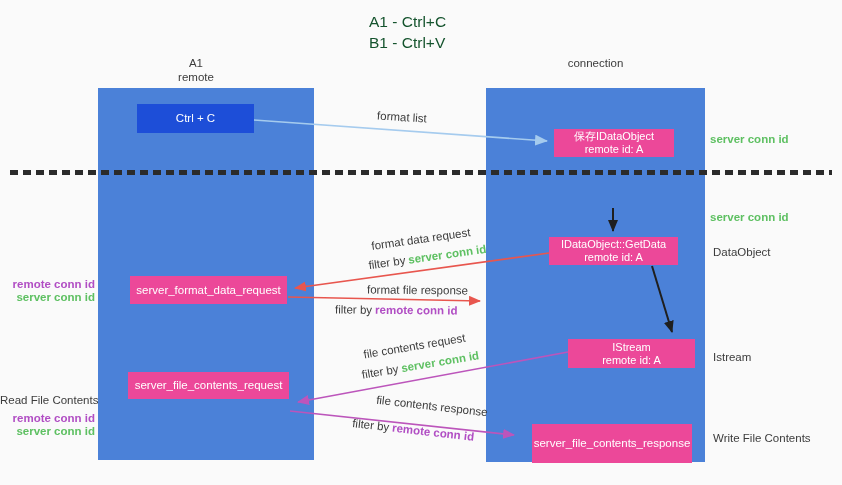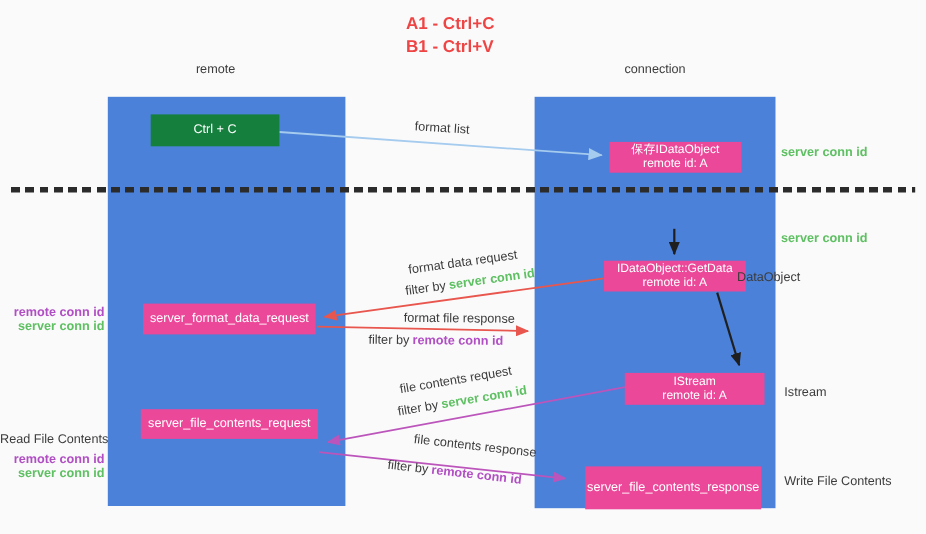--- a/index.html
+++ b/index.html
@@ -5,22 +5,22 @@
   html,body{margin:0;padding:0;background:#FAFAFA;}
   .canvas{position:relative;width:842px;height:485px;background:#FAFAFA;
           font-family:"Liberation Sans",sans-serif;overflow:hidden;color:#3C3C3C;}
   .lifeline{position:absolute;background:#4B81D8;}
   .dotted{position:absolute;left:10px;top:170px;width:822px;height:5px;
           background:repeating-linear-gradient(90deg,#2B2B2B 0 8px,transparent 8px 13px);}
   .arrows{position:absolute;left:0;top:0;pointer-events:none;}
   .node{position:absolute;display:flex;flex-direction:column;justify-content:center;align-items:center;
         color:#fff;text-align:center;font-size:11.5px;line-height:13px;white-space:nowrap;}
   .node.orange{background:#ec4899;}
-  .node.green{background:#15803d;}
-  .title{position:absolute;left:369px;top:11px;font-size:15.5px;line-height:21px;color:#ef4444;font-weight:bold;}
+  .node.green{background:#1d4ed8;}
+  .title{position:absolute;left:369px;top:11px;font-size:15.5px;line-height:21px;color:#14532d;}
   .col-header{position:absolute;text-align:center;font-size:11.5px;line-height:14px;color:#3C3C3C;}
   .flow-label{position:absolute;white-space:nowrap;font-size:11.5px;color:#3C3C3C;transform-origin:center;}
   .side-label{position:absolute;font-size:11.5px;color:#3C3C3C;white-space:nowrap;}
   .bold-green{color:#5EC062;font-weight:bold;}
   .bold-purple{color:#B14EC4;font-weight:bold;}
   .left-stack{position:absolute;left:0;width:95px;text-align:right;font-size:11.5px;line-height:13px;white-space:nowrap;}
   .filter-prefix{margin-right:3px;}
 </style>
 </head>
 <body>
@@ -55,20 +55,21 @@
     <line x1="568" y1="352" x2="298" y2="402" stroke-width="1.6" marker-end="url(#m-mag)" stroke="#BC55BB"></line>
     <line x1="290" y1="411" x2="514" y2="435" stroke-width="1.6" marker-end="url(#m-mag)" stroke="#BC55BB"></line>
   </svg>
 
   <div class="title">
     <div>A1 - Ctrl+C</div>
     <div>B1 - Ctrl+V</div>
   </div>
 
   <div class="col-header" style="left:88px;top:56px;width:216px">
+    <div>A1</div>
     <div>remote</div>
   </div>
   <div class="col-header" style="left:486px;top:56px;width:219px">
     <div>connection</div>
   </div>
 
   <div class="node green" style="left:137px;top:104px;width:117px;height:29px">
     <span>Ctrl + C</span>
   </div>
   <div class="node orange" style="left:554px;top:129px;width:120px;height:28px;font-size:11px">
@@ -120,21 +121,21 @@
   <div class="flow-label" style="left:352px;top:424px;transform:rotate(6.5deg)">
     <span class="filter-prefix">filter by</span><span class="bold-purple">remote conn id</span>
   </div>
 
   <div class="side-label bold-green" style="left:710px;top:133px">
     <span>server conn id</span>
   </div>
   <div class="side-label bold-green" style="left:710px;top:211px">
     <span>server conn id</span>
   </div>
-  <div class="side-label" style="left:670px;top:246px">
+  <div class="side-label" style="left:713px;top:246px">
     <span>DataObject</span>
   </div>
   <div class="side-label" style="left:713px;top:351px">
     <span>Istream</span>
   </div>
   <div class="side-label" style="left:713px;top:432px">
     <span>Write File Contents</span>
   </div>
 
   <div class="left-stack" style="top:278px">

